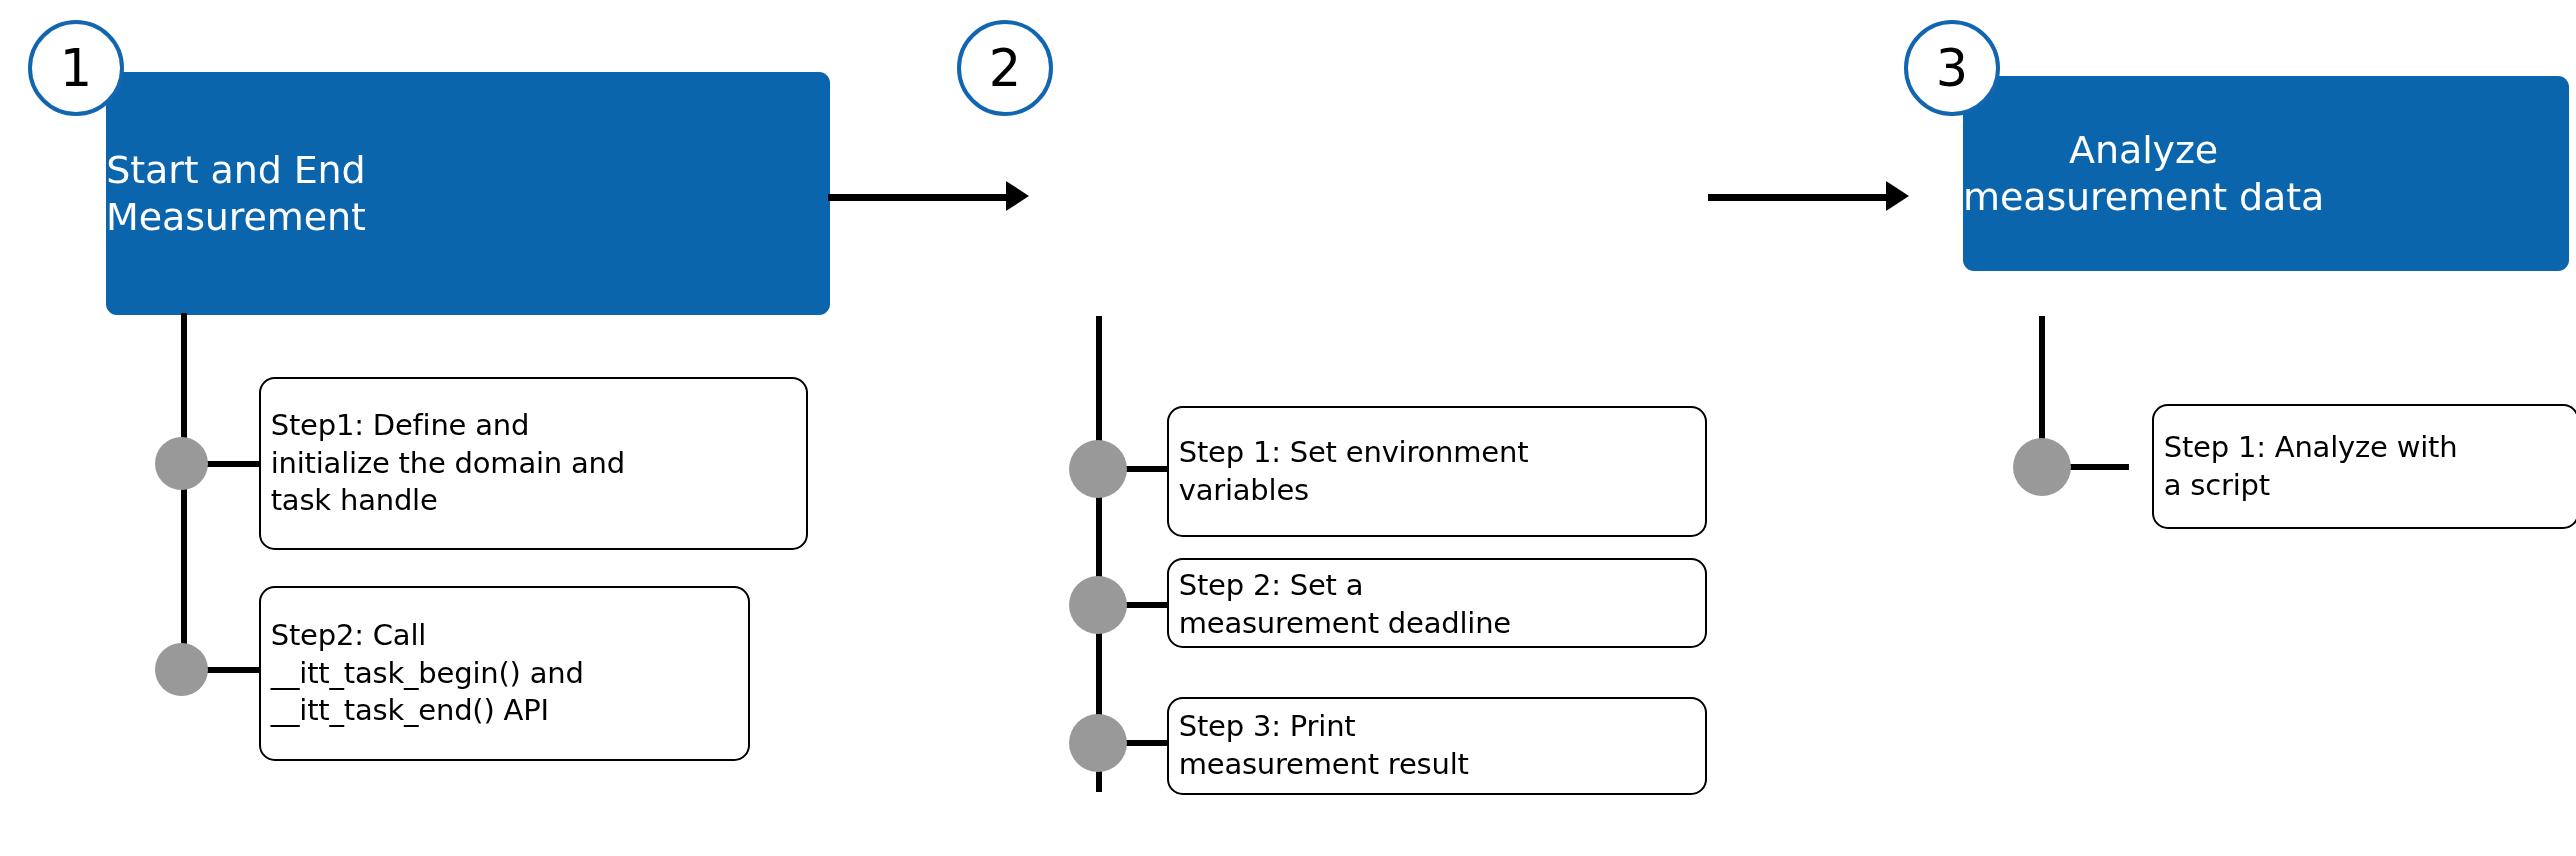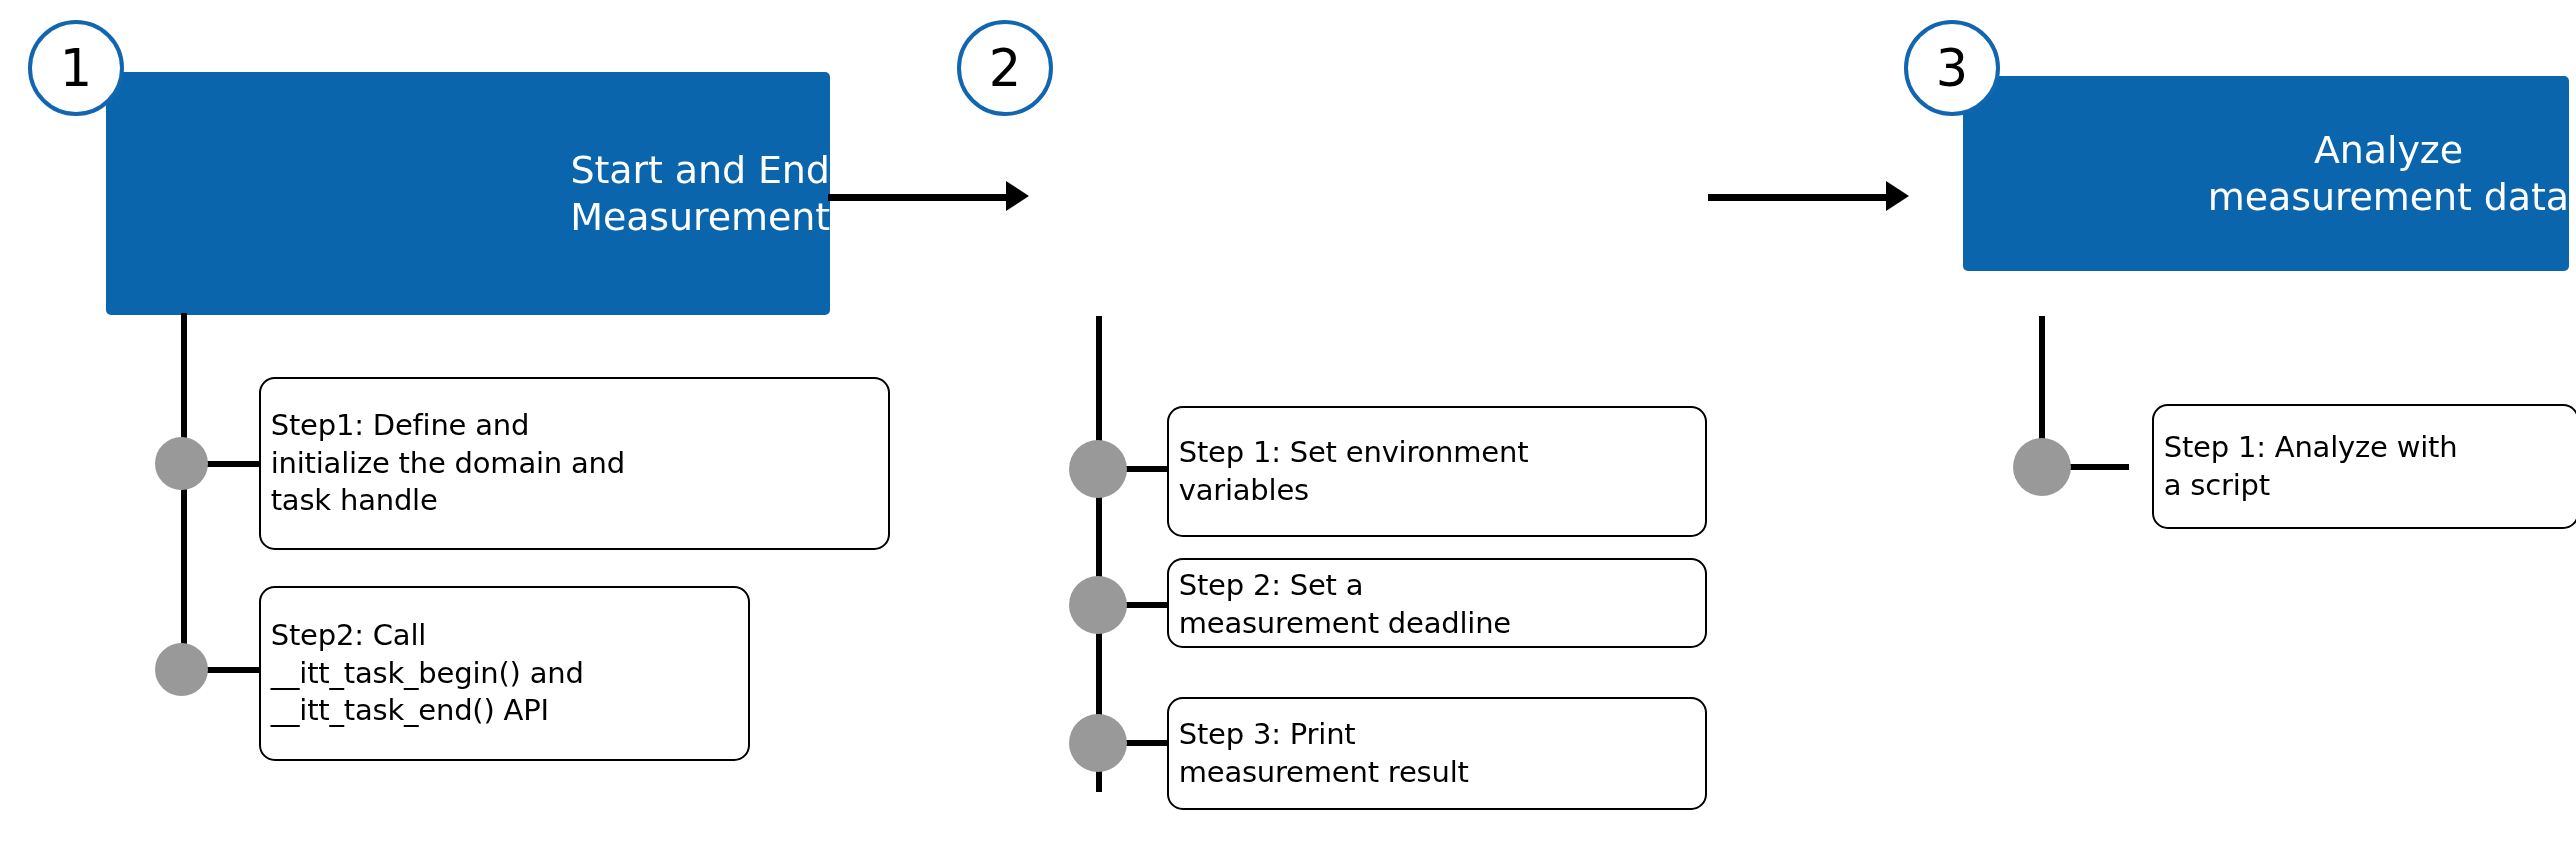--- a/index.html
+++ b/index.html
@@ -16,26 +16,25 @@
     width: 2576px;
     height: 857px;
     background: #ffffff;
     overflow: hidden;
   }
 
   
   .phase-box {
     position: absolute;
     background: #0A65AD;
-    border-radius: 5px;
+    border-radius: 11px;
     display: flex;
     align-items: center;
-    justify-content: flex-end;
+    justify-content: flex-start;
     box-sizing: border-box;
-    padding-left: 19px;
   }
   .phase-label {
     color: #ffffff;
     font-family: "DejaVu Sans", sans-serif;
     font-size: 38px;
     font-weight: 400;
     line-height: 1.22;
     text-align: center;
     white-space: pre-line;
     letter-spacing: -0.1px;
@@ -134,21 +133,21 @@
   <div class="phase-number" style="left:28px; top:20px;">
     <span>1</span>
   </div>
 
   <div class="v-line" style="left:181px; top:313px; height:372px;"></div>
   <div class="bullet" style="left:155px; top:437px; width:53px; height:53px;"></div>
   <div class="h-stub" style="left:200px; top:461px; width:64px;"></div>
   <div class="bullet" style="left:155px; top:643px; width:53px; height:53px;"></div>
   <div class="h-stub" style="left:200px; top:667px; width:64px;"></div>
 
-  <div class="step-box" style="left:259px; top:377px; width:631px; height:173px;">
+  <div class="step-box" style="left:259px; top:377px; width:549px; height:173px;">
     <div class="step-label">Step1: Define and
 initialize the domain and
 task handle</div>
   </div>
   <div class="step-box" style="left:259px; top:586px; width:491px; height:175px;">
     <div class="step-label">Step2: Call
 __itt_task_begin() and
 __itt_task_end() API</div>
   </div>
 
@@ -168,21 +167,21 @@
   <div class="h-stub" style="left:1119px; top:740px; width:51px;"></div>
 
   <div class="step-box" style="left:1167px; top:406px; width:540px; height:131px;">
     <div class="step-label">Step 1: Set environment
 variables</div>
   </div>
   <div class="step-box" style="left:1167px; top:558px; width:540px; height:90px;align-items:flex-end;">
     <div class="step-label">Step 2: Set a
 measurement deadline</div>
   </div>
-  <div class="step-box" style="left:1167px; top:697px; width:540px; height:113px;">
+  <div class="step-box" style="left:1167px; top:697px; width:540px; height:98px;">
     <div class="step-label">Step 3: Print
 measurement result</div>
   </div>
 
   <div class="arrow-shaft" style="left:1708px; top:194px; width:179px;"></div>
   <div class="arrow-head" style="left:1886px; top:181px;"></div>
 
   <div class="phase-box" style="left:1963px; top:76px; width:606px; height:195px;">
     <div class="phase-label">Analyze
 measurement data</div>

